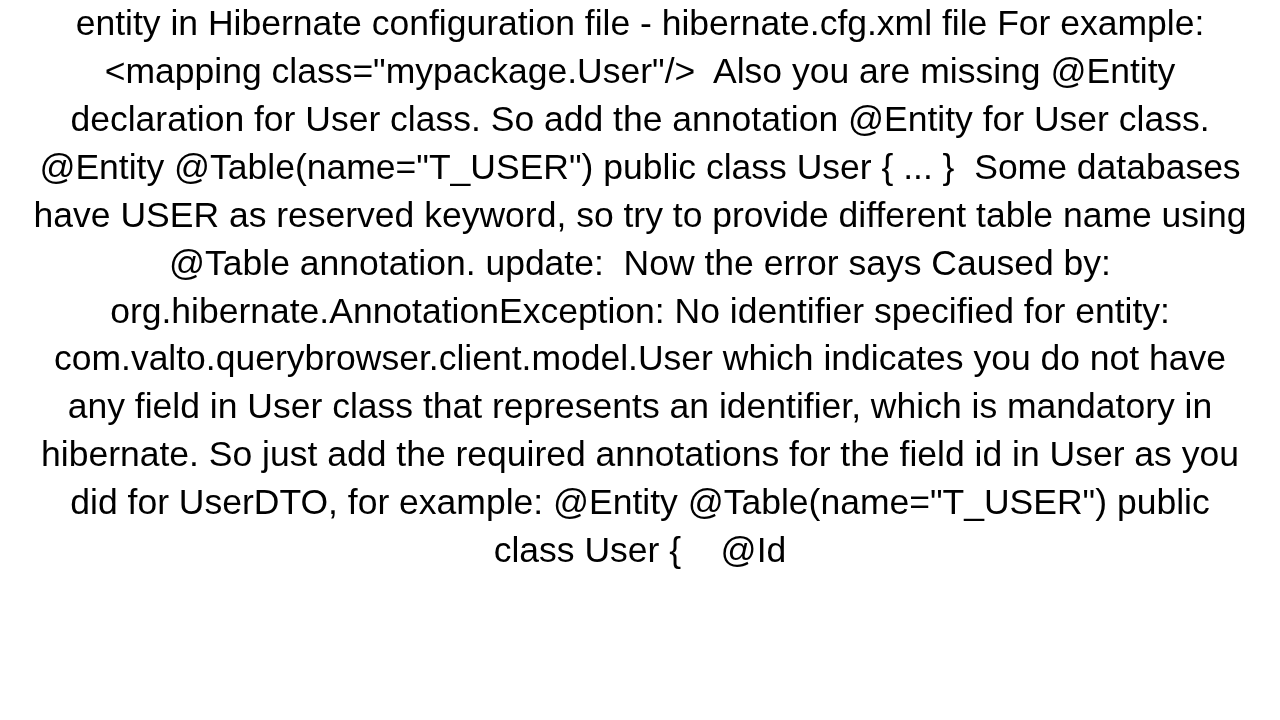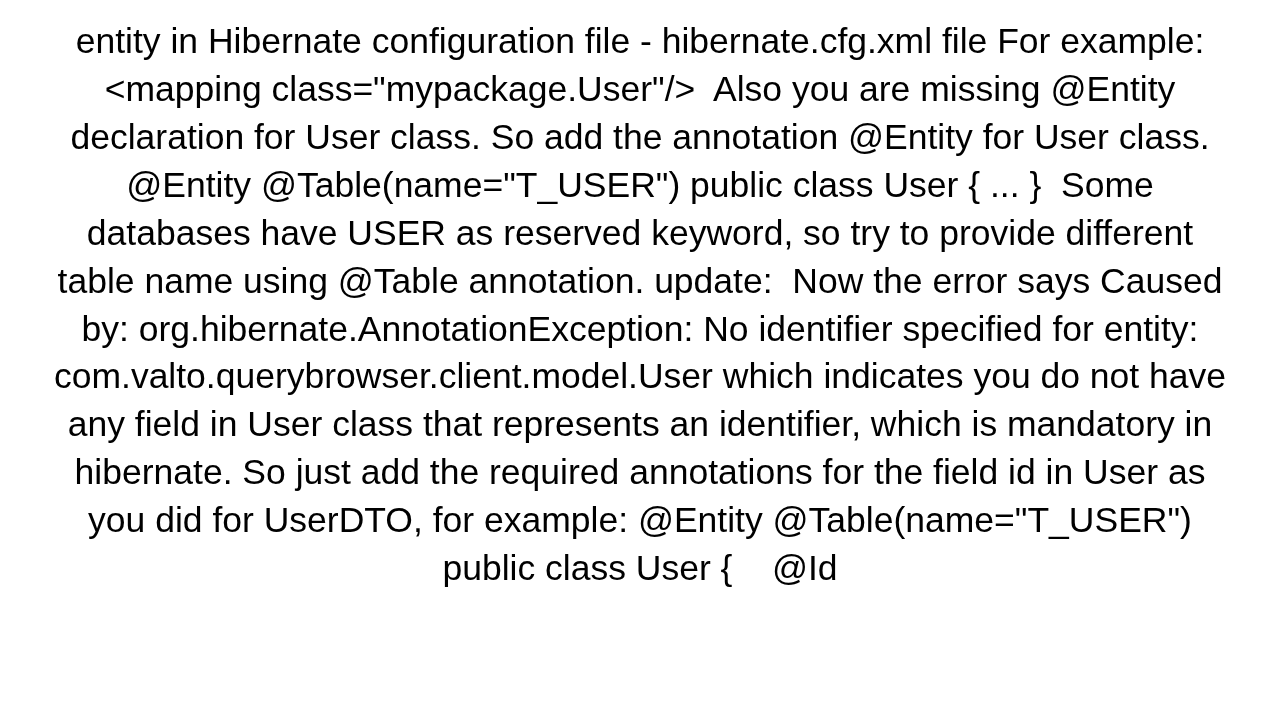--- a/index.html
+++ b/index.html
@@ -18,21 +18,21 @@
     font-family: Arial, Helvetica, sans-serif;
     font-size: 35.5px;
     line-height: 1.35;
     color: #000000;
     text-align: center;
     display: flex;
     align-items: flex-start;
     justify-content: center;
   }
   .content p {
-    margin: 18px;
+    margin: 0;
     white-space: pre-wrap;
   }
 </style>
 </head>
 <body>
 
 <div class="content">
   <p>entity in Hibernate configuration file - hibernate.cfg.xml file For example: &lt;mapping class="mypackage.User"/&gt;  Also you are missing @Entity declaration for User class. So add the annotation @Entity for User class. @Entity @Table(name="T_USER") public class User { ... }  Some databases have USER as reserved keyword, so try to provide different table name using @Table annotation. update:  Now the error says Caused by: org.hibernate.AnnotationException: No identifier specified for entity: com.valto.querybrowser.client.model.User which indicates you do not have any field in User class that represents an identifier, which is mandatory in hibernate. So just add the required annotations for the field id in User as you did for UserDTO, for example: @Entity @Table(name="T_USER") public class User {    @Id</p>
 </div>
 

